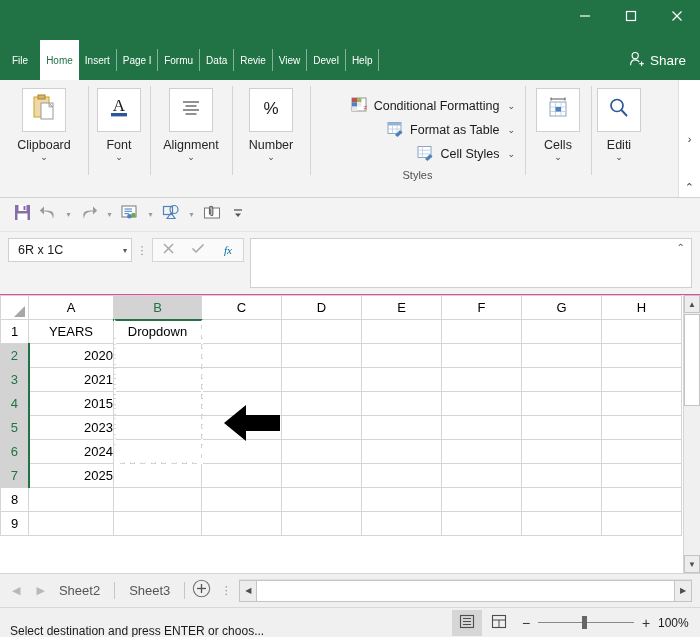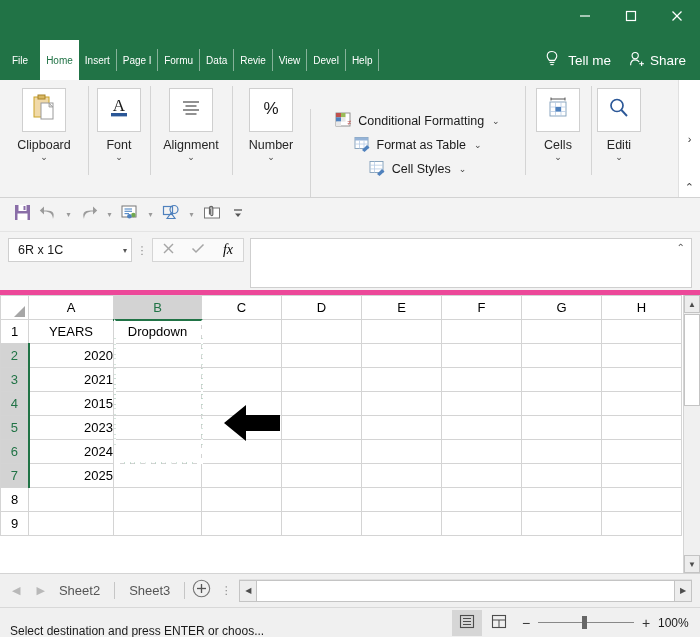--- a/index.html
+++ b/index.html
@@ -76,28 +76,27 @@
     width: 1px; background: #d4d4d4;
   }
   .bigbtn {
     width: 44px; height: 44px;
     border: 1px solid #cfcfcf; background: #fff;
     display: flex; align-items: center; justify-content: center;
   }
   .glabel { font-size: 12.5px; color: #262626; margin-top: 6px; }
   .gcaret { font-size: 9px; color: #444; margin-top: 1px; line-height: 1; }
   .gname {
-    position: absolute; bottom: 0; left: 0; right: 0;
-    text-align: center; font-size: 14px; color: #505050;
+    position: absolute; bottom: 16px; left: 0; right: 0;
+    text-align: center; font-size: 11px; color: #505050;
   }
 
   .stylesgroup {
-    padding: 6px 8px 0 8px; align-items: center;
+    padding: 14px 8px 0 8px; align-items: flex-end;
     justify-content: flex-start;
-    margin-top: 23px;
   }
   .styrow {
     display: flex; align-items: center; gap: 6px;
     height: 24px; font-size: 12.5px; color: #1a1a1a;
     padding: 0 2px;
   }
   .styrow .cv { font-size: 9px; color: #444; margin-left: 2px; }
 
   .collapse-ribbon {
     position: absolute; right: 6px; bottom: 4px;
@@ -124,21 +123,21 @@
   .qcaret {
     width: 13px; height: 24px;
     display: flex; align-items: center; justify-content: center;
     font-size: 8px; color: #9a9a9a;
   }
 
   
   .fbar {
     flex: 0 0 63px; height: 63px; background: #f3f3f3;
     display: flex; align-items: flex-start; padding: 6px 8px 0 8px;
-    border-bottom: 5px solid #ec4899;
+    border-bottom: 1px solid #ec4899;
   }
   .namebox {
     width: 124px; height: 24px; background: #fff;
     border: 1px solid #cfcfcf;
     display: flex; align-items: center;
     padding: 0 4px 0 9px; font-size: 12.5px; color: #1a1a1a;
   }
   .namebox .nbcaret {
     margin-left: auto; font-size: 8px; color: #555;
   }
@@ -149,21 +148,21 @@
   }
   .fbtns {
     display: flex; align-items: center;
     height: 24px; border: 1px solid #d5d5d5; background: #fafafa;
   }
   .fbtn {
     width: 30px; height: 22px;
     display: flex; align-items: center; justify-content: center;
     color: #a6a6a6;
   }
-  .fbtn.fx { color: #000000; font-style: italic; font-family: "Liberation Serif", serif; font-size: 14px; }
+  .fbtn.fx { color: #0369a1; font-style: italic; font-family: "Liberation Serif", serif; font-size: 11px; }
   .finput {
     flex: 1; margin-left: 6px; height: 50px;
     background: #fff; border: 1px solid #cfcfcf;
     position: relative;
   }
   .fchev {
     position: absolute; right: 6px; top: 3px;
     font-size: 10px; color: #555;
   }
 
@@ -356,30 +355,20 @@
     <div class="tab">Revie</div>
     <div class="tabsep"></div>
     <div class="tab">View</div>
     <div class="tabsep"></div>
     <div class="tab">Devel</div>
     <div class="tabsep"></div>
     <div class="tab">Help</div>
     <div class="tabsep"></div>
 
     <div class="right">
-      <div class="tellme">
-        <span>
-          <svg width="14" height="18" viewBox="0 0 14 18">
-              <path d="M7 1.5 C4 1.5 2.2 3.6 2.2 6.1 C2.2 8 3.6 9.2 4.3 10.4 L9.7 10.4 C10.4 9.2 11.8 8 11.8 6.1 C11.8 3.6 10 1.5 7 1.5 Z" fill="none" stroke="#fff" stroke-width="1.1"></path>
-              <line x1="4.6" y1="12.4" x2="9.4" y2="12.4" stroke="#fff" stroke-width="1.1"></line>
-              <line x1="5.4" y1="14.6" x2="8.6" y2="14.6" stroke="#fff" stroke-width="1.1"></line>
-            </svg>
-        </span>
-        <span>Tell me</span>
-      </div>
       <div class="share">
         <span>
           <svg width="18" height="16" viewBox="0 0 18 16">
               <circle cx="6.2" cy="4.6" r="3.1" fill="none" stroke="#fff" stroke-width="1.1"></circle>
               <path d="M1.6 14.2 C1.6 10.6 3.6 8.9 6.2 8.9 C8 8.9 9.4 9.6 10.2 11" fill="none" stroke="#fff" stroke-width="1.1"></path>
               <line x1="12.6" y1="10.4" x2="12.6" y2="15" stroke="#fff" stroke-width="1.1"></line>
               <line x1="10.3" y1="12.7" x2="14.9" y2="12.7" stroke="#fff" stroke-width="1.1"></line>
             </svg>
         </span>
         <span>Share</span>

